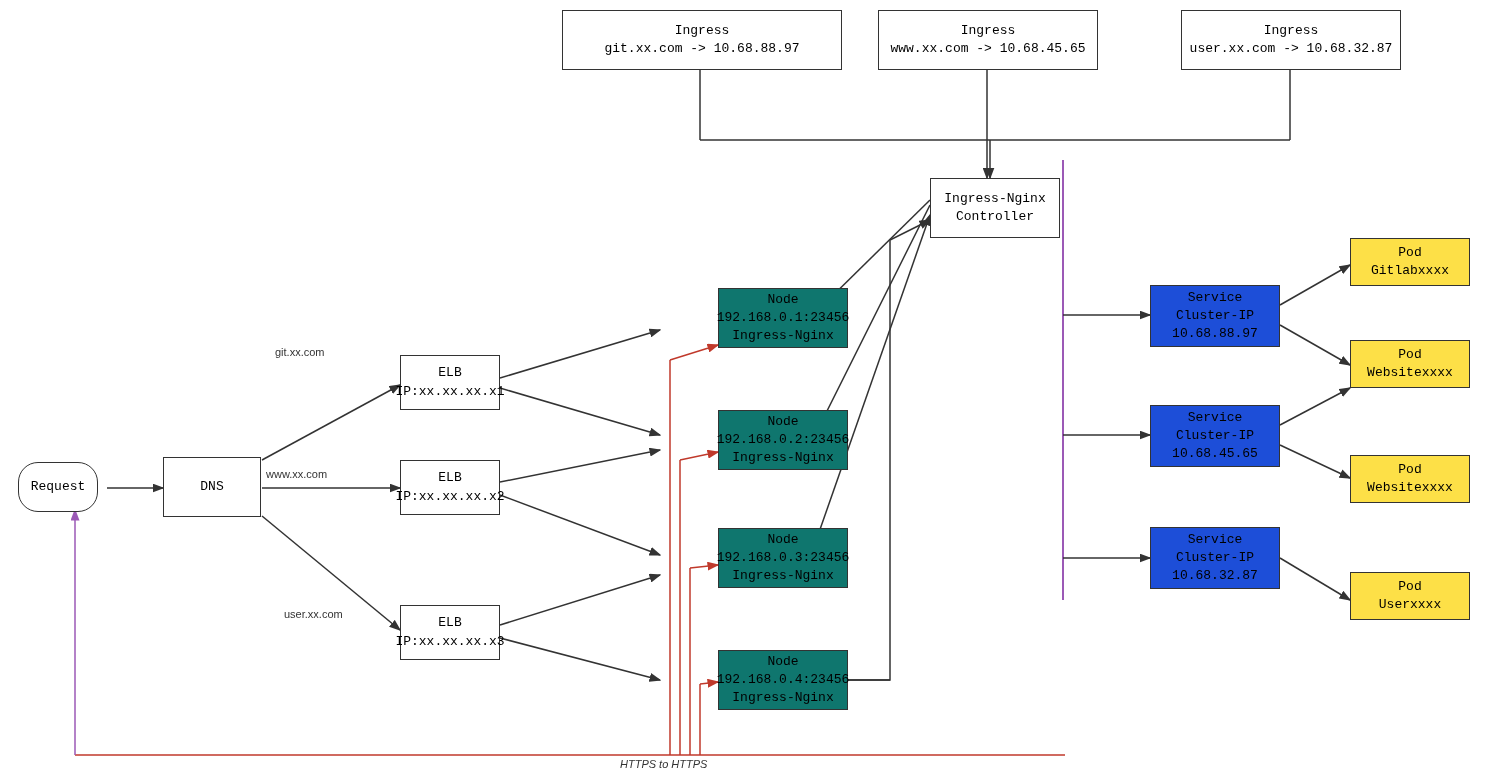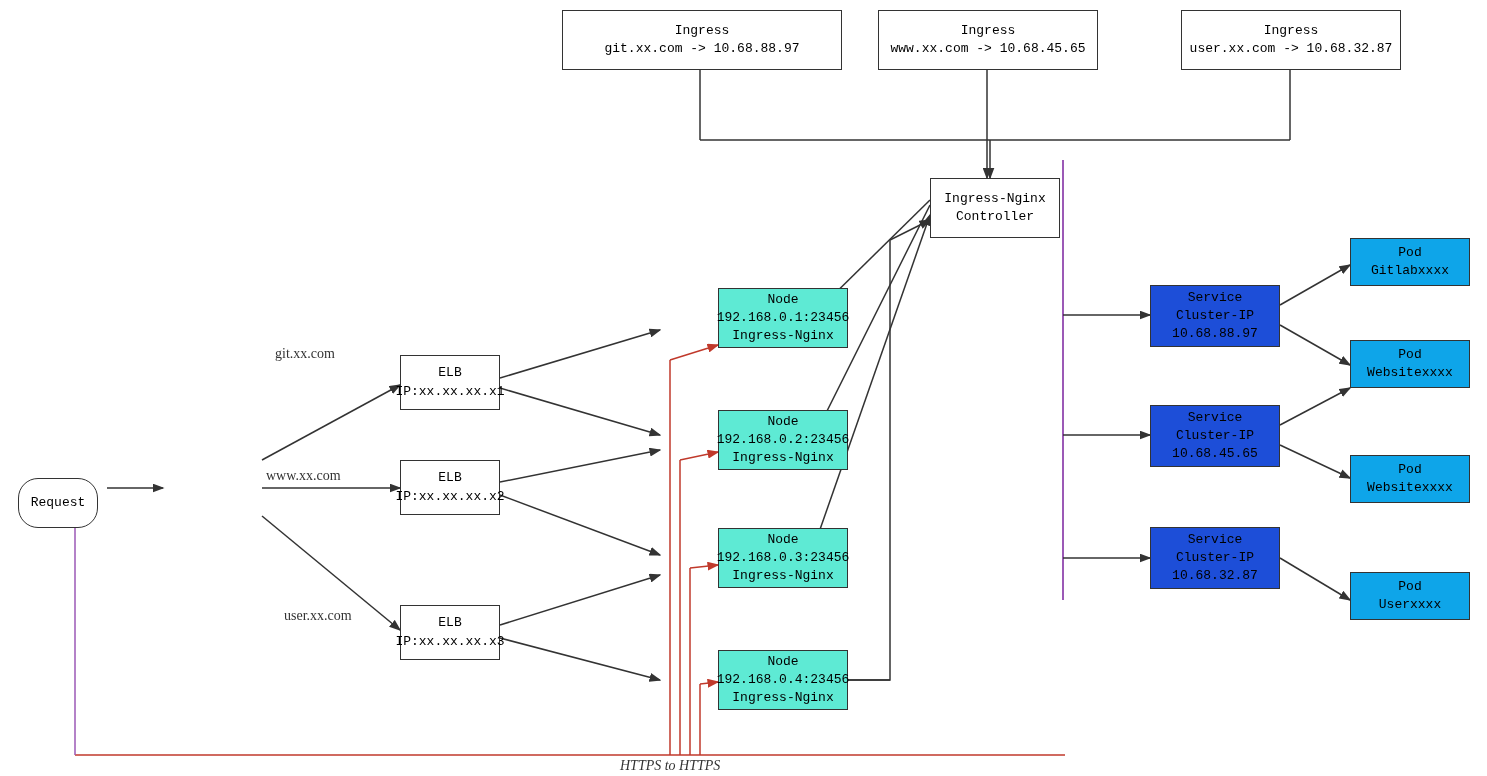--- a/index.html
+++ b/index.html
@@ -22,40 +22,39 @@
       border: 1.5px solid #333;
       background: #fff;
       display: flex;
       align-items: center;
       justify-content: center;
       text-align: center;
       line-height: 1.4;
       font-size: 13px;
     }
     .box.green {
-      background: #5eead4;
+      background: #0f766e;
       color: #000;
     }
     .box.orange {
       background: #1d4ed8;
       color: #000;
     }
     .box.blue {
-      background: #0ea5e9;
+      background: #fde047;
       color: #000;
     }
     .box.rounded {
       border-radius: 20px;
-      margin-top: 16px;
     }
     .label {
       position: absolute;
-      font-size: 14px;
+      font-size: 11px;
       color: #333;
-      font-family: Liberation Serif, serif;
+      font-family: Liberation Sans, sans-serif;
       white-space: nowrap;
     }
     svg.arrows {
       position: absolute;
       top: 0;
       left: 0;
       width: 1487px;
       height: 776px;
       pointer-events: none;
     }
@@ -144,20 +143,23 @@
       <marker id="arrowhead-purple" markerWidth="8" markerHeight="6" refX="7" refY="3" orient="auto">
         <polygon points="0 0, 8 3, 0 6" fill="#9b59b6"></polygon>
       </marker>
     </defs>
   </svg>
 
   <div class="box rounded" style="left:18px; top:462px; width:80px; height:50px;">
     <span>Request</span>
   </div>
 
+  <div class="box" style="left:163px; top:457px; width:98px; height:60px;">
+    <span>DNS</span>
+  </div>
 
   <div class="label" style="left:275px; top:346px;">git.xx.com</div>
   <div class="label" style="left:266px; top:468px;">www.xx.com</div>
   <div class="label" style="left:284px; top:608px;">user.xx.com</div>
 
   <div class="box" style="left:400px; top:355px; width:100px; height:55px;">
     <span>ELB<br>IP:xx.xx.xx.x1</span>
   </div>
   <div class="box" style="left:400px; top:460px; width:100px; height:55px;">
     <span>ELB<br>IP:xx.xx.xx.x2</span>

